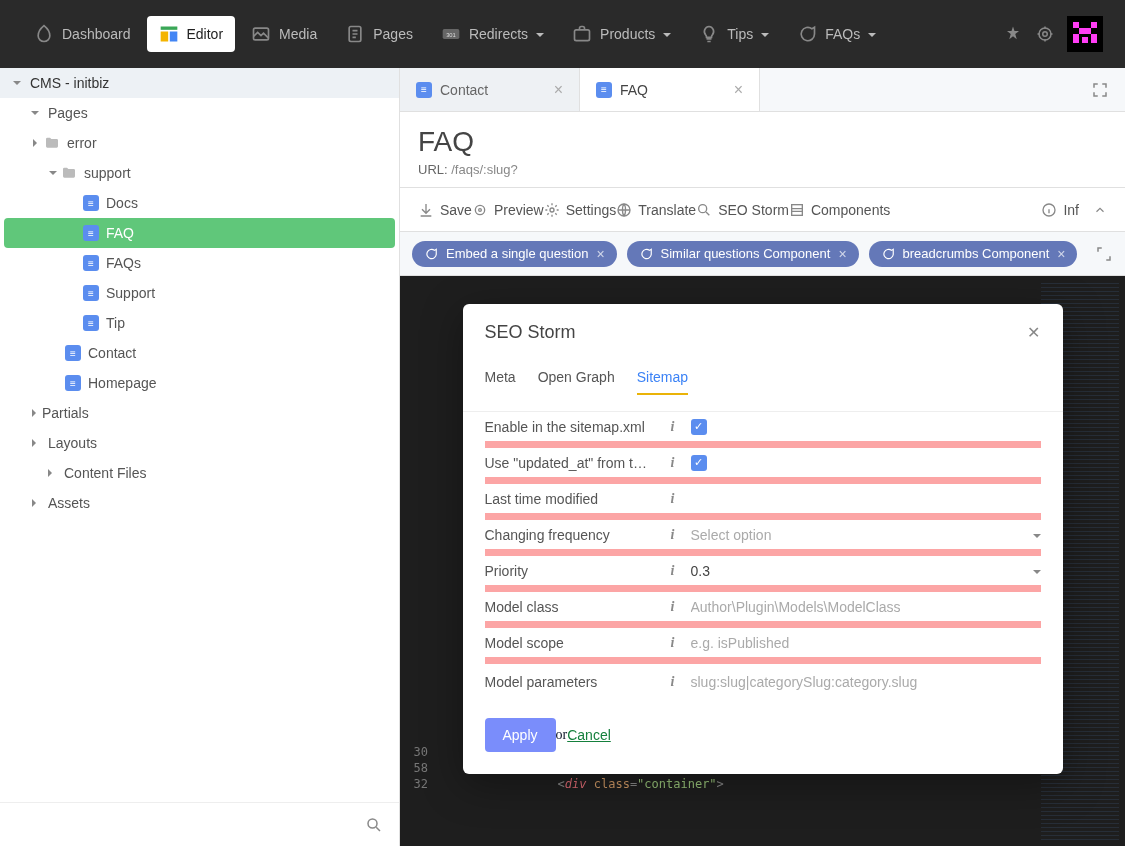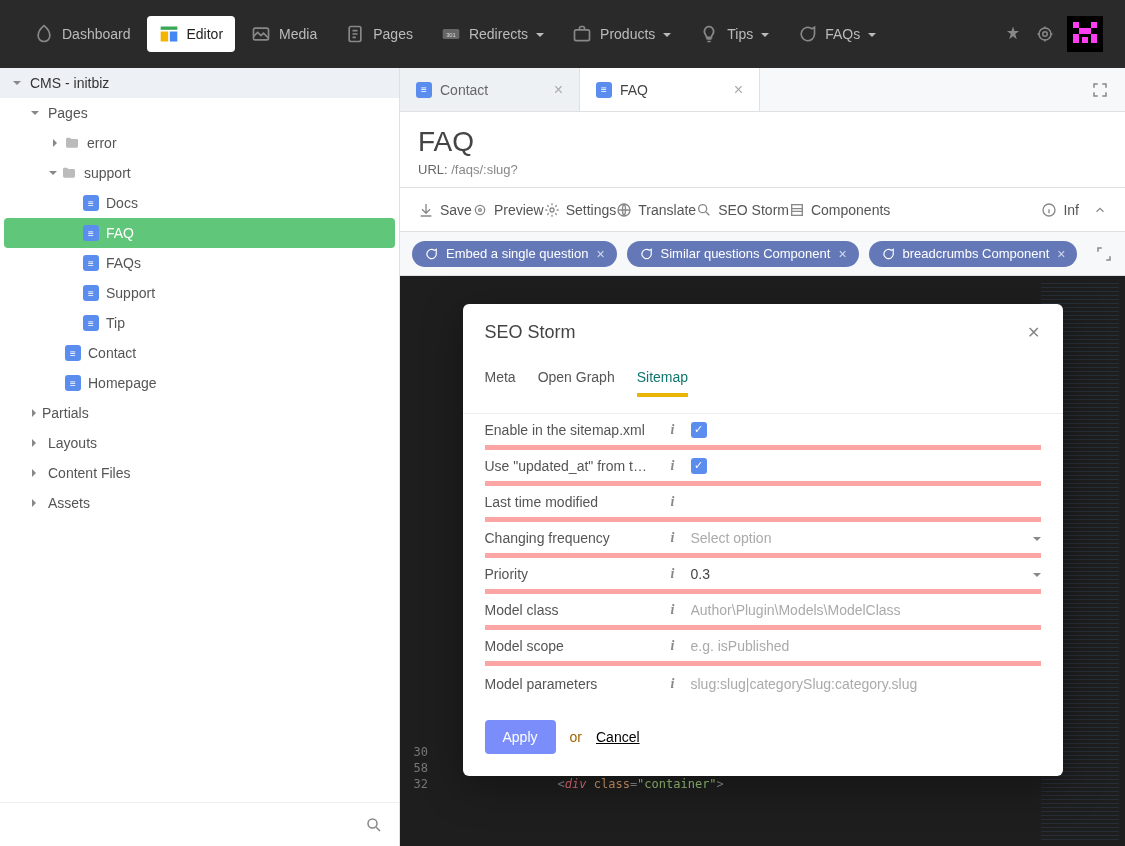--- a/index.html
+++ b/index.html
@@ -79,36 +79,36 @@
 }
 
 
 .modal-backdrop { position: absolute; inset: 0; display: flex; align-items: flex-start; justify-content: center; padding-top: 28px; pointer-events: none; }
 .modal { width: 600px; background: #fff; border-radius: 6px; box-shadow: 0 10px 40px rgba(0,0,0,.35); pointer-events: auto; }
 .modal-head { padding: 18px 22px 12px; display: flex; align-items: center; }
 .modal-title { font-size: 18px; color: #444; }
 .modal-close { margin-left: auto; color: #888; cursor: pointer; font-size: 16px; }
 .modal-tabs { display: flex; gap: 22px; padding: 6px 22px 16px; border-bottom: 1px solid #eee; }
 .modal-tab { padding: 8px 0; color: #555; cursor: pointer; }
-.modal-tab.active { color: #0f766e; border-bottom: 4px solid #eab308; }
+.modal-tab.active { color: #3b82f6; border-bottom: 2px solid #eab308; }
 .modal-body { padding: 0 22px; }
-.form-row { display: flex; align-items: center; height: 36px; border-bottom: 5px solid #fca5a5; gap: 10px; }
+.form-row { display: flex; align-items: center; height: 36px; border-bottom: 7px solid #fca5a5; gap: 10px; }
 .form-label { flex: 0 0 170px; color: #555; white-space: nowrap; overflow: hidden; text-overflow: ellipsis; }
 .form-info { width: 16px; color: #888; display: inline-flex; justify-content: center; font-style: italic; font-family: Georgia, serif; font-weight: bold; }
 .form-control { flex: 1; color: #444; display: flex; align-items: center; }
 .form-control .placeholder { color: #aaa; }
 .form-control input[type=text] { border: none; width: 100%; font-size: 14px; color: #444; background: transparent; }
 .form-control input[type=text]::placeholder { color: #aaa; }
 .select { display: flex; align-items: center; width: 100%; }
 .select .chev { margin-left: auto; color: #888; }
 .checkbox { width: 16px; height: 16px; border-radius: 3px; background: #5b8def; display: inline-flex; align-items: center; justify-content: center; color: #fff; font-size: 11px; }
-.modal-foot { padding: 18px 22px 22px; display: flex; align-items: center; gap: 14px; }
+.modal-foot { padding: 18px 22px 22px; display: flex; align-items: center; }
 .btn-primary { background: #7a8dfb; color: #fff; border: none; padding: 9px 18px; border-radius: 4px; cursor: pointer; font-size: 14px; }
-.or { color: #a16207; }
-.link-cancel { color: #000000; text-decoration: underline; cursor: pointer; }
+.or { color: #0f172a; font-family: Liberation Serif, serif; }
+.link-cancel { color: #15803d; text-decoration: underline; cursor: pointer; }
 
 .chev-down::after { content: ""; display:inline-block; border: 4px solid transparent; border-top-color: currentColor; transform: translateY(2px); }
 .chev-right::after { content: ""; display:inline-block; border: 4px solid transparent; border-left-color: currentColor; transform: translateX(1px); }
 
 svg { display: block; }
 </style>
 </head>
 <body>
 
 <div class="topnav">
@@ -217,21 +217,21 @@
   <div class="sidebar">
     <div class="sidebar-tree">
       <div class="tree-row root" style="padding-left:10px">
         <span class="tree-chevron chev-down"></span>
         <span style="margin-left:6px">CMS - initbiz</span>
       </div>
       <div class="tree-row" style="padding-left:28px">
         <span class="tree-chevron chev-down"></span>
         <span style="margin-left:6px">Pages</span>
       </div>
-      <div class="tree-row" style="padding-left:49px">
+      <div class="tree-row" style="padding-left:29px">
         <span class="tree-chevron chev-right"></span>
         <span class="tree-icon folder-icon">
             <svg viewBox="0 0 24 24" width="16" height="16" fill="#bbb">
               <path d="M3 6a2 2 0 0 1 2-2h4l2 2h8a2 2 0 0 1 2 2v9a2 2 0 0 1-2 2H5a2 2 0 0 1-2-2V6z"></path>
             </svg>
           </span>
         <span>error</span>
       </div>
       <div class="tree-row" style="padding-left:46px">
         <span class="tree-chevron chev-down"></span>
@@ -286,21 +286,21 @@
         <span>Homepage</span>
       </div>
       <div class="tree-row" style="padding-left:28px">
         <span class="tree-chevron chev-right"></span>
         <span style="margin-left:0">Partials</span>
       </div>
       <div class="tree-row" style="padding-left:28px">
         <span class="tree-chevron chev-right"></span>
         <span style="margin-left:6px">Layouts</span>
       </div>
-      <div class="tree-row" style="padding-left:28px">
+      <div class="tree-row" style="padding-left:44px">
         <span class="tree-chevron chev-right"></span>
         <span style="margin-left:6px">Content Files</span>
       </div>
       <div class="tree-row" style="padding-left:28px">
         <span class="tree-chevron chev-right"></span>
         <span style="margin-left:6px">Assets</span>
       </div>
     </div>
     <div class="sidebar-footer">
       <span>

